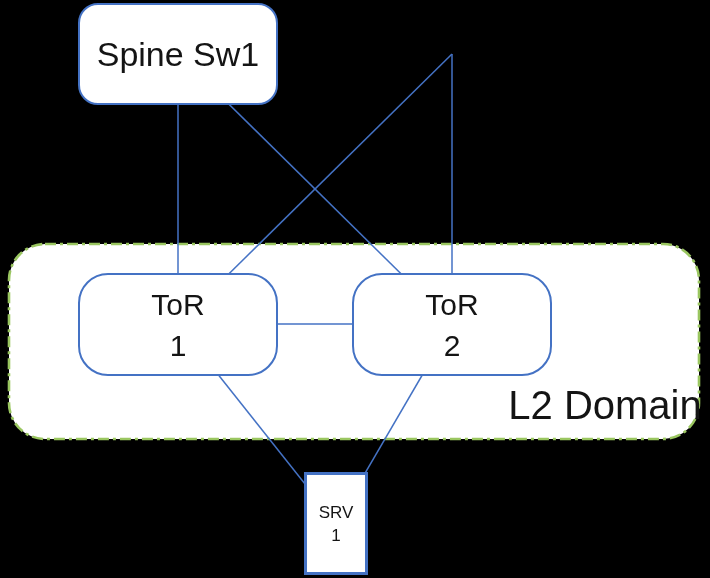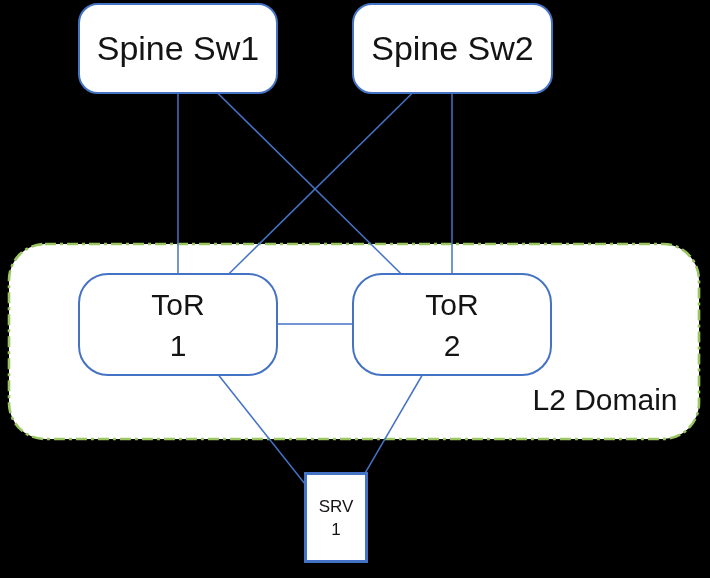--- a/index.html
+++ b/index.html
@@ -39,21 +39,21 @@
     color: var(--label-text, #141414);
     display: flex;
     flex-direction: column;
     align-items: center;
     justify-content: center;
     text-align: center;
   }
   #node-spine-sw1, #node-spine-sw2 {
     top: 3px;
     width: 200px;
-    height: 91px;
+    height: 102px;
     border-radius: 20px;
     font-size: 34px;
     font-weight: 500;
   }
   #node-spine-sw1 { left: 78px; }
   #node-spine-sw2 { left: 352px; width: 201px; }
   #node-tor1, #node-tor2 {
     top: 273px;
     width: 200px;
     height: 103px;
@@ -61,34 +61,34 @@
     font-size: 30px;
     line-height: 41px;
     font-weight: 500;
   }
   #node-tor1 { left: 78px; }
   #node-tor2 { left: 352px; }
   #node-srv1 {
     left: 304px;
     top: 472px;
     width: 64px;
-    height: 91px;
+    height: 103px;
     border-width: 3px;
     border-radius: 0;
     font-size: 17px;
     line-height: 23px;
     align-items: center;
   }
   .l2-label {
     position: absolute;
     left: 505px;
     top: 383px;
     width: 200px;
     text-align: center;
-    font-size: 30px;
+    font-size: 40px;
     font-weight: 500;
     color: var(--label-text, #141414);
   }
 </style>
 </head>
 <body style="--canvas-bg: #000000; --node-fill: #FFFFFF; --node-border: #4472C4; --connector: #4472C4; --l2-fill: #FFFFFF; --l2-border: #9AC660; --label-text: #141414;">
 
 <div class="stage">
 
   <svg id="diagram-svg" width="710" height="578" viewBox="0 0 710 578">
@@ -101,23 +101,20 @@
         <line x1="178" y1="324" x2="452" y2="324" class="connector"></line>
         <line x1="178" y1="324" x2="336" y2="523" class="connector"></line>
         <line x1="452" y1="324" x2="336" y2="523" class="connector"></line>
       </g>
   </svg>
 
   <div class="node" id="node-spine-sw1">
     <span>Spine Sw1</span>
   </div>
 
-  <div class="node" id="node-spine-sw2">
-    <span>Spine Sw2</span>
-  </div>
 
   <div class="node" id="node-tor1">
     <span>ToR</span>
     <span>1</span>
   </div>
 
   <div class="node" id="node-tor2">
     <span>ToR</span>
     <span>2</span>
   </div>

